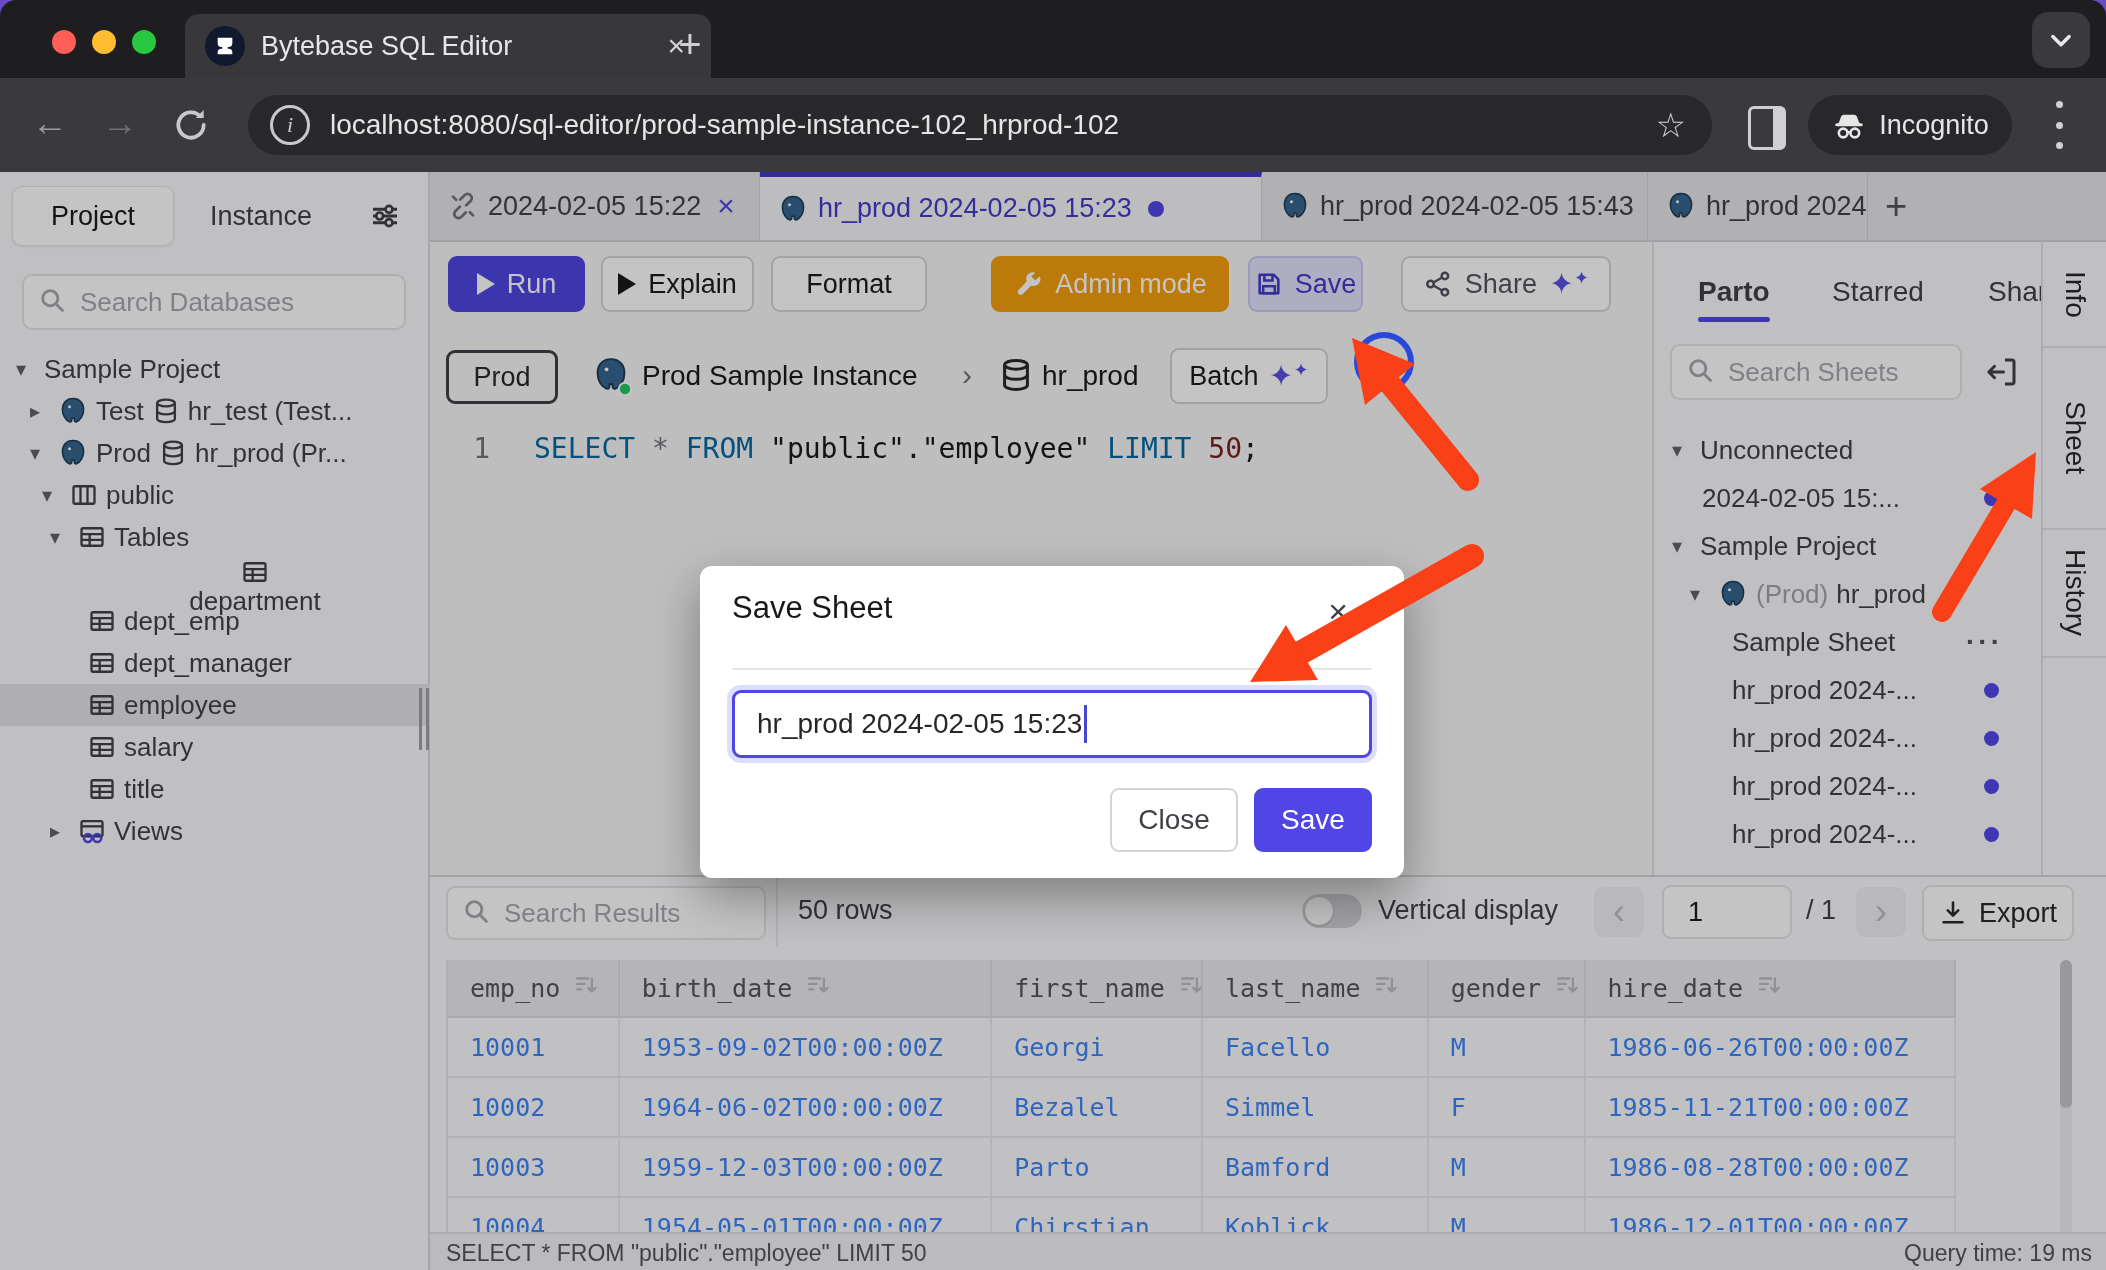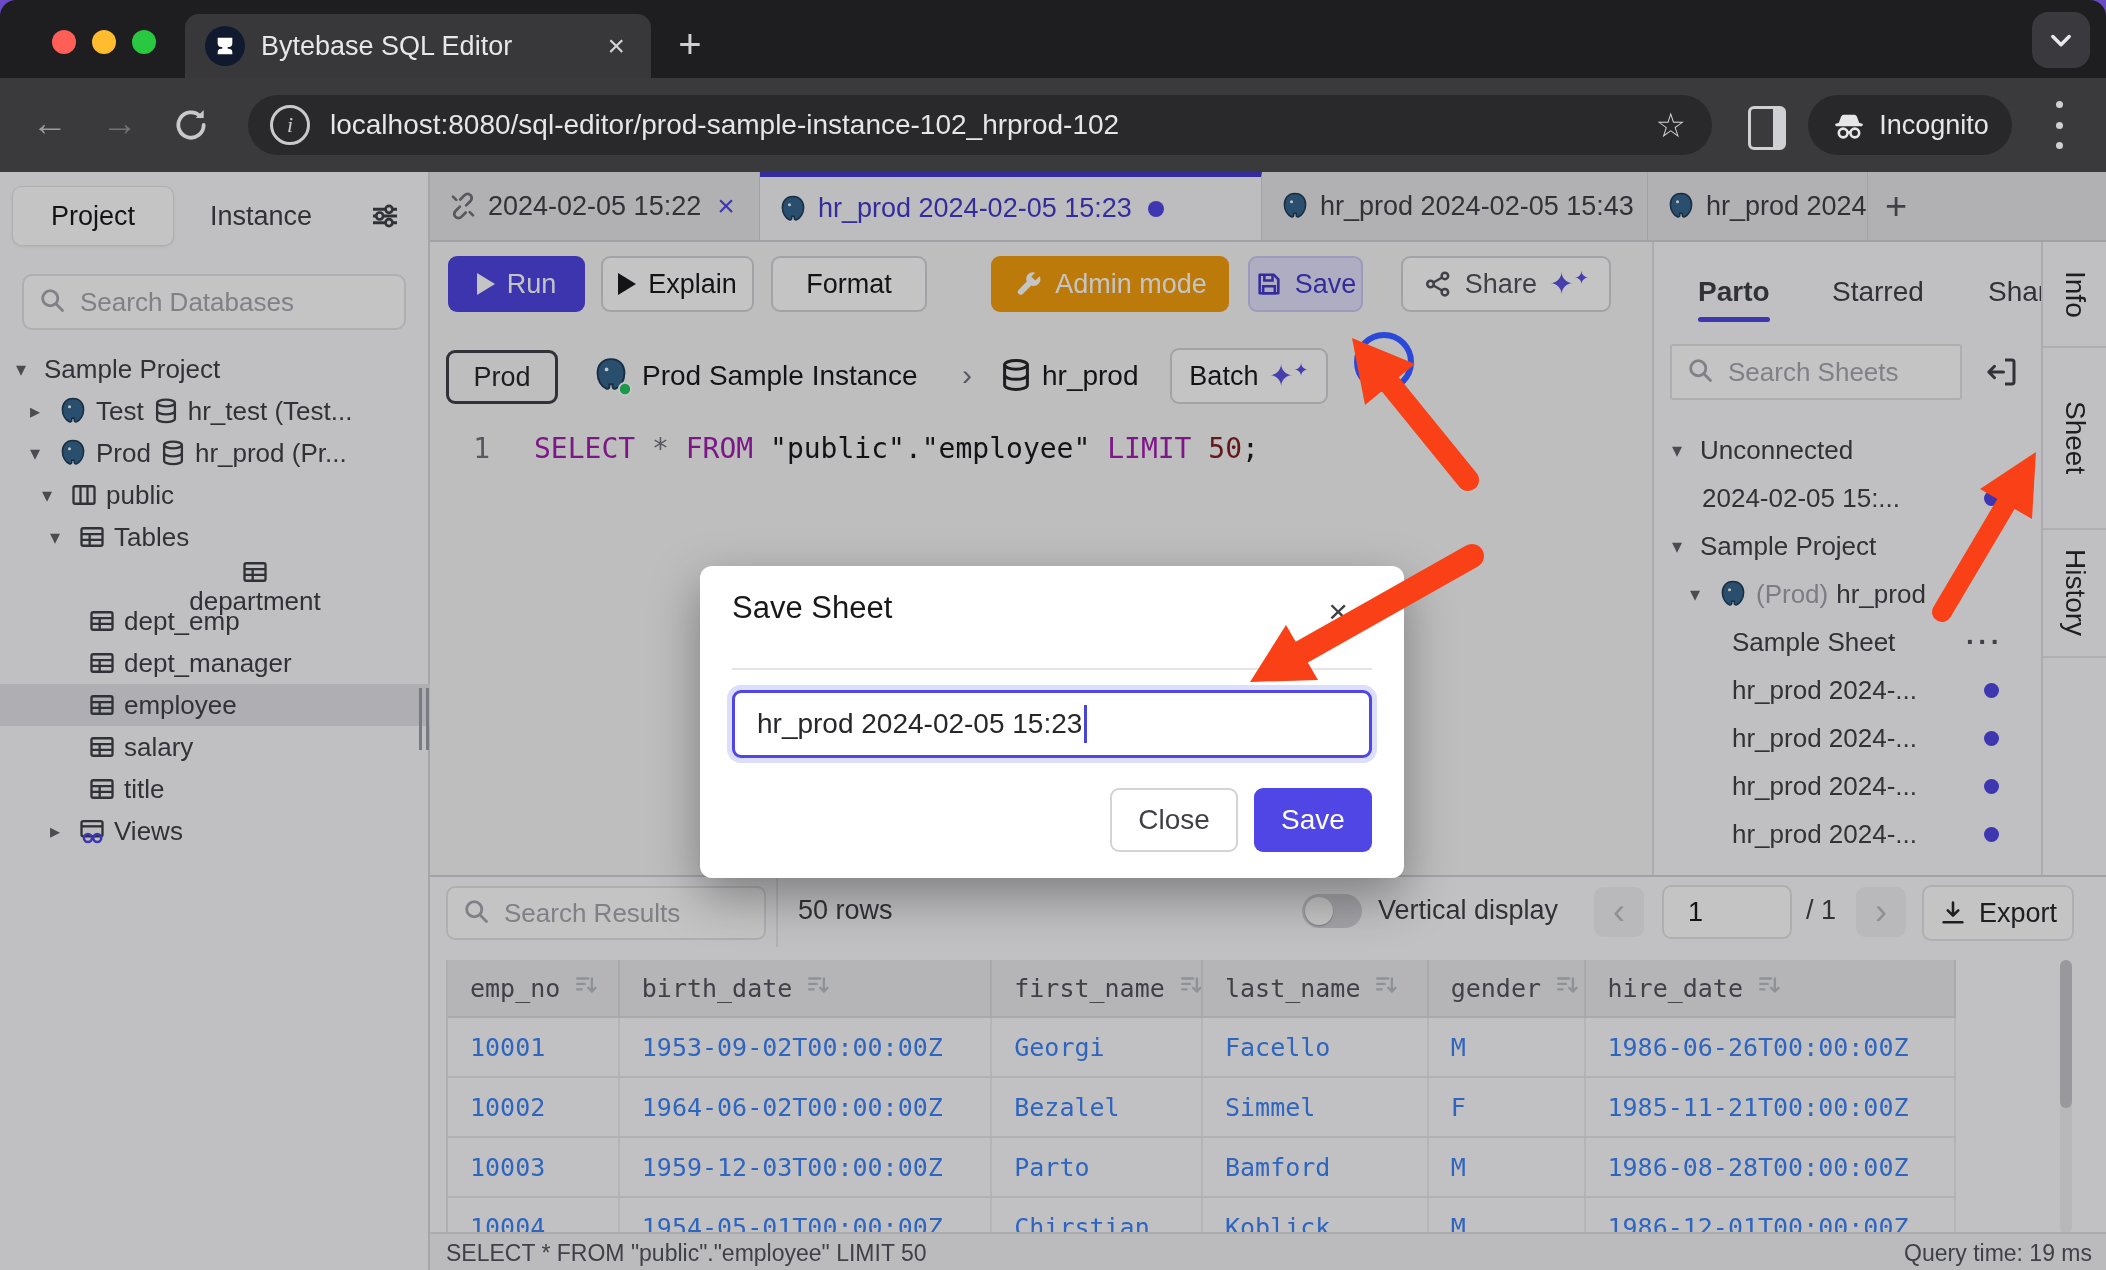--- a/index.html
+++ b/index.html
@@ -8,21 +8,21 @@
        -webkit-font-smoothing:antialiased}
   .abs{position:absolute}
   
   #chrome{position:absolute;left:0;top:0;width:2106px;height:172px;
           border-radius:16px 16px 0 0;overflow:hidden;z-index:10}
   #tabstrip{position:absolute;left:0;top:0;width:2106px;height:78px;background:#1e1e20}
   .tl{position:absolute;top:30px;width:24px;height:24px;border-radius:50%}
   #tl-close{left:52px;background:#ff5f57}
   #tl-min{left:92px;background:#febc2e}
   #tl-zoom{left:132px;background:#28c840}
-  #btab{position:absolute;left:185px;top:14px;width:466px;height:64px;background:#38383b;
+  #btab{position:absolute;left:185px;top:14px;width:526px;height:64px;background:#38383b;
         border-radius:14px 14px 0 0;display:flex;align-items:center}
   #btab .fav{width:40px;height:40px;margin-left:20px;border-radius:50%;background:#10192e;
         display:flex;align-items:center;justify-content:center}
   #btab .fav svg{display:block}
   #btab .ttl{margin-left:16px;color:#e7e7e9;font-size:27px;flex:1;white-space:nowrap;overflow:hidden}
   #btab .bx{color:#d4d4d6;font-size:30px;margin-right:26px;cursor:default}
   #newtab{position:absolute;left:668px;top:22px;width:44px;height:44px;color:#cfcfd2;
         font-size:40px;line-height:44px;text-align:center}
   #winchev{position:absolute;left:2032px;top:12px;width:58px;height:56px;background:#3a3a3e;
         border-radius:16px;display:flex;align-items:center;justify-content:center}
@@ -100,33 +100,33 @@
   #crumb .dbwrap{position:absolute;left:568px;top:10px}
   #crumb-db{position:absolute;left:612px;top:14px;font-size:28px;color:#18181b}
   #btn-batch{position:absolute;left:740px;top:2px;width:158px;height:56px;background:#fff;border:2px solid #d4d4d8;border-radius:9px;
         display:flex;align-items:center;justify-content:center;gap:10px;font-size:27px;color:#18181b;box-sizing:border-box}
   .sparkles{color:#5b50e0;font-size:30px;line-height:1}
   .sparkles .s2{font-size:18px;vertical-align:top}
   
   #sql{position:absolute;left:430px;top:248px;width:1222px;height:627px;font-family:"DejaVu Sans Mono",monospace;font-size:28px}
   #sql .gutter{position:absolute;left:0;top:12px;width:60px;text-align:right;color:#71717a}
   #sql .code{position:absolute;left:104px;top:12px;white-space:pre}
-  .tok-kw{color:#a21caf}
+  .tok-kw{color:#0369a1}
   .tok-op{color:#71717a}
   .tok-num{color:#7f1d1d}
   .tok-pl{color:#18181b}
   
   #rpanel{position:absolute;left:1652px;top:70px;width:389px;height:805px;background:#fafafb;border-left:2px solid #e0e0e4;box-sizing:border-box}
   #rtabs{position:absolute;left:0;top:22px;width:389px;height:56px;display:flex;align-items:center}
   #rtabs .rtab{font-size:28px;color:#3f3f46}
   #rtab-mine{position:absolute;left:44px;color:#4f46e5;font-weight:bold}
   #rtab-mine::after{content:"";position:absolute;left:0;right:0;bottom:-14px;height:5px;border-radius:3px;background:#4f46e5}
   #rtab-starred{position:absolute;left:178px}
   #rtab-share{position:absolute;left:334px}
-  #sheet-search{position:absolute;left:16px;top:102px;width:292px;height:56px;border:2px solid #e4e4e7;border-radius:3px;background:#fff;box-sizing:border-box;display:flex;align-items:center}
+  #sheet-search{position:absolute;left:16px;top:102px;width:292px;height:56px;border:2px solid #e4e4e7;border-radius:10px;background:#fff;box-sizing:border-box;display:flex;align-items:center}
   #collapse-ic{position:absolute;left:330px;top:112px}
   #rtree{position:absolute;left:0;top:184px;width:389px}
   #rtree .tree-row{height:48px}
   
   #vstrip{position:absolute;left:2041px;top:70px;width:65px;height:805px;background:#fafafb;border-left:2px solid #e0e0e4;box-sizing:border-box}
   .vtab{width:100%;display:flex;align-items:center;justify-content:center;border-bottom:2px solid #e4e4e7;box-sizing:border-box}
   .vtab span{writing-mode:vertical-rl;font-size:28px;color:#27272a}
   #vtab-info{height:106px}
   #vtab-sheet{height:182px}
   #vtab-history{height:128px}

